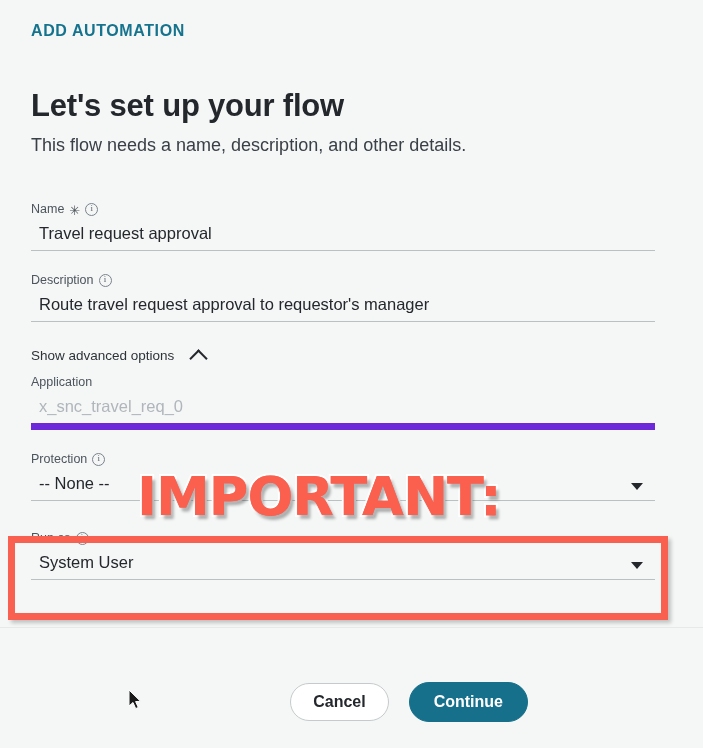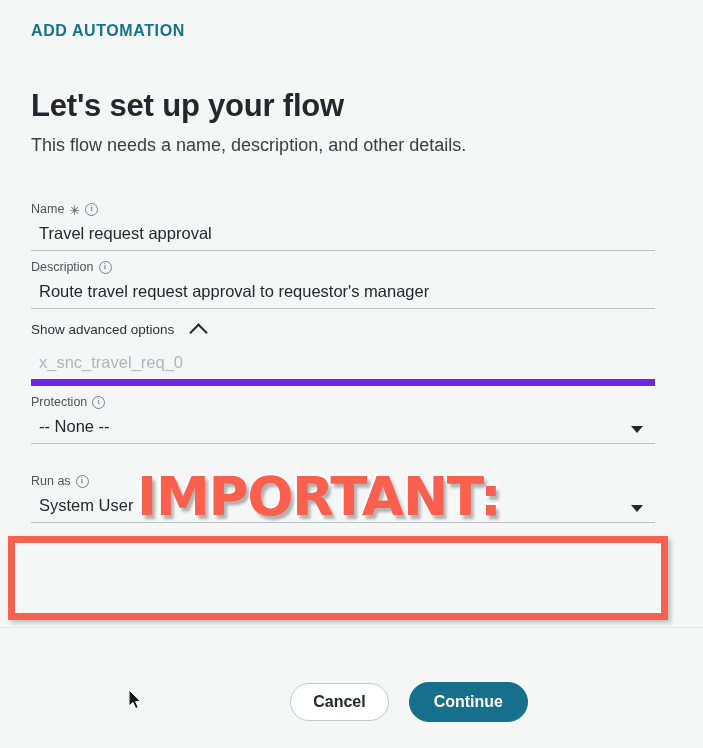--- a/index.html
+++ b/index.html
@@ -54,21 +54,21 @@
 
   
   .form {
     position: absolute;
     left: 31px;
     top: 200px;
     width: 624px;
   }
   .field {
     position: relative;
-    margin-bottom: 7px;
+    margin-bottom: 20px;
   }
   .field-label {
     font-size: 12.5px;
     color: #4c545c;
     line-height: 16px;
     display: flex;
     align-items: center;
     gap: 5px;
     height: 18px;
   }
@@ -275,20 +275,23 @@
     </div>
 
     
     <div class="adv-toggle">
       <span>Show advanced options</span>
       <span class="chevron-up"></span>
     </div>
 
     
     <div class="field">
+      <div class="field-label">
+        <span>Application</span>
+      </div>
       <input class="field-input disabled" type="text" disabled="" value="x_snc_travel_req_0" style="">
     </div>
 
     
     <div class="field">
       <div class="field-label">
         <span>Protection</span>
         <span class="info-icon"></span>
       </div>
       <div class="select-wrap">

